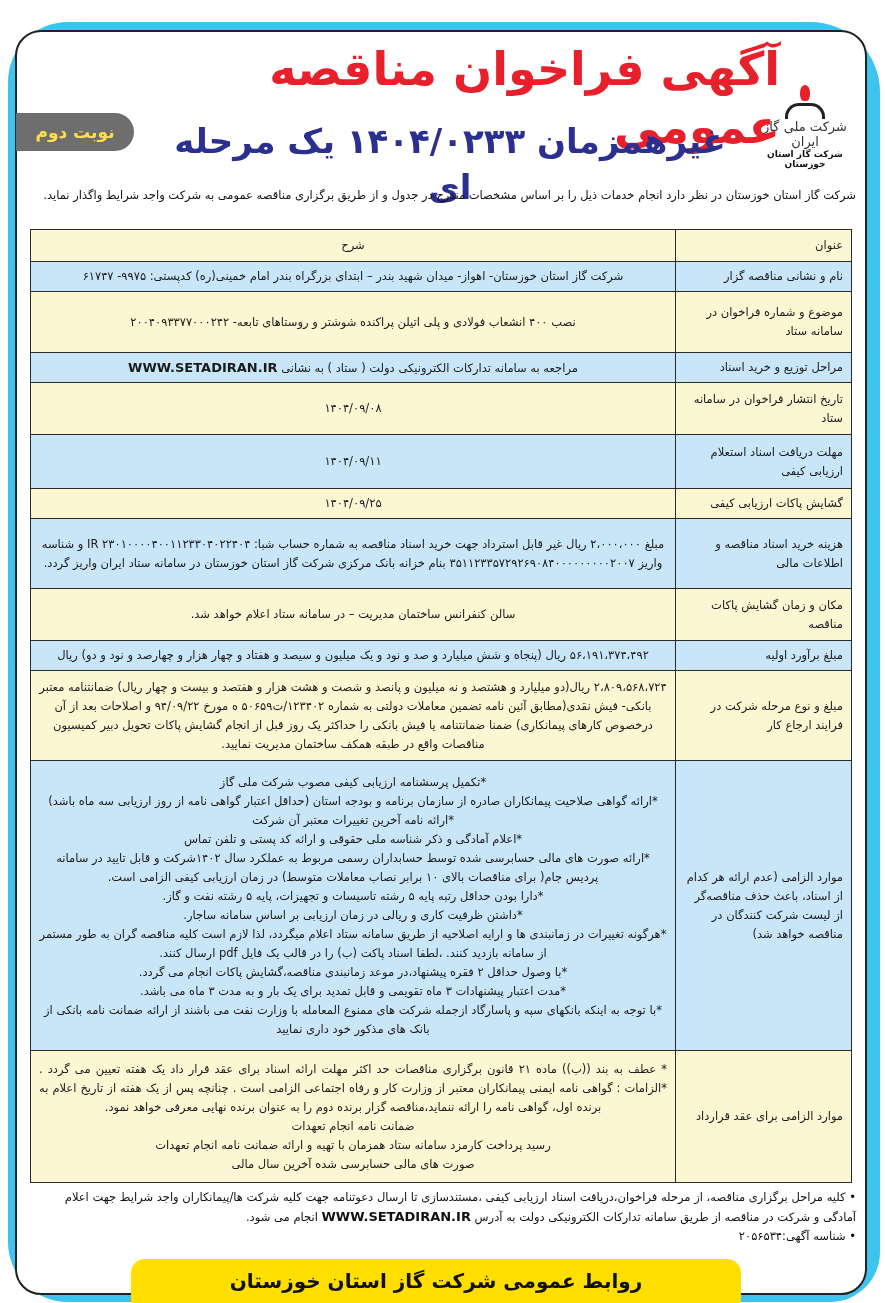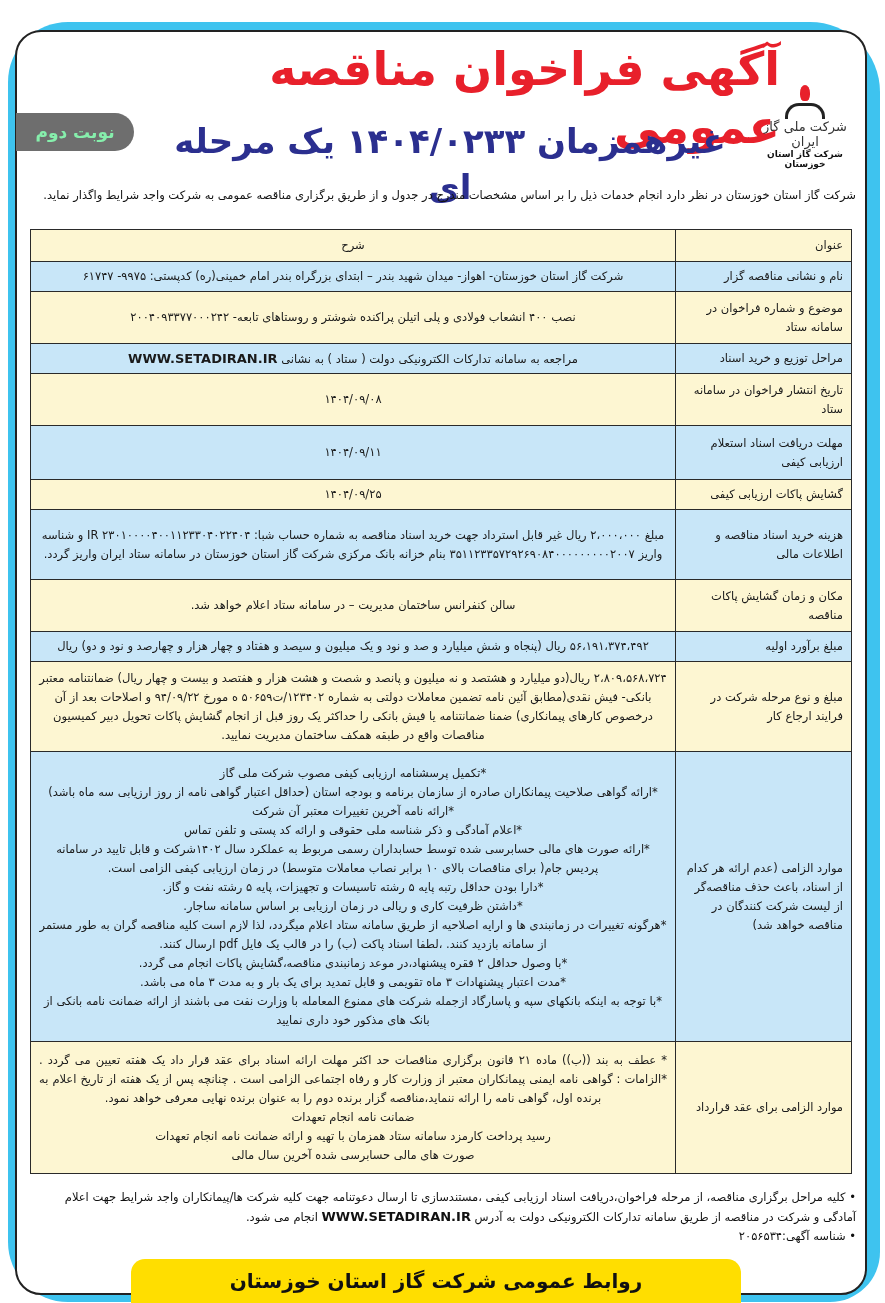--- a/index.html
+++ b/index.html
@@ -1,21 +1,21 @@
 <!DOCTYPE html>
 <html><head>
 <meta charset="utf-8">
 <style>
   html, body { margin:0; padding:0; background:#ffffff; }
   body { width:885px; height:1303px; position:relative; overflow:hidden; font-family:"DejaVu Sans", sans-serif; }
   .blue-frame { position:absolute; left:8px; top:22px; width:872px; height:1280px; background:#3ec3ef; border-radius:60px 70px 50px 60px; }
   .card { position:absolute; left:15px; top:30px; width:852px; height:1265px; background:#ffffff; border:2px solid #222; border-radius:26px; box-sizing:border-box; }
   .title-main { position:absolute; top:40px; left:120px; width:660px; color:#e8202b; font-weight:bold; font-size:46px; line-height:58px; direction:rtl; font-family:"DejaVu Sans", sans-serif; }
   .title-sub { position:absolute; top:118px; left:150px; width:600px; text-align:center; color:#2b2f8f; font-weight:bold; font-size:34px; line-height:46px; direction:rtl; }
-  .badge { position:absolute; left:16px; top:113px; width:118px; height:38px; background:#6e6e6e; border-radius:0 19px 19px 0; color:#86efac; font-weight:bold; font-size:17px; line-height:38px; text-align:center; direction:rtl; }
+  .badge { position:absolute; left:16px; top:113px; width:118px; height:38px; background:#6e6e6e; border-radius:0 19px 19px 0; color:#fde047; font-weight:bold; font-size:17px; line-height:38px; text-align:center; direction:rtl; }
   .logo { position:absolute; left:760px; top:85px; width:90px; height:70px; text-align:center; }
   .logo-flame { width:10px; height:16px; margin:0 auto; background:#e8202b; border-radius:50% 50% 40% 40%; }
   .logo-mark { width:40px; height:16px; margin:2px auto 0; border:3px solid #222; border-bottom:none; border-radius:14px 14px 0 0; box-sizing:border-box; }
   .logo-small { font-size:13px; color:#333; direction:rtl; }
   .logo-name { font-size:9px; font-weight:bold; color:#111; direction:rtl; }
   .intro { position:absolute; top:188px; left:30px; width:826px; font-size:11.5px; color:#111; direction:rtl; text-align:right; white-space:nowrap; }
   table.tender { position:absolute; left:30px; top:229px; width:822px; border-collapse:collapse; direction:rtl; font-size:11.5px; color:#1a1a1a; }
   table.tender td { border:1.5px solid #2a2a2a; padding:3px 8px; vertical-align:middle; line-height:19px; }
   td.k { width:159px; text-align:right; }
   td.v { text-align:center;margin-left:28px; }
@@ -54,21 +54,21 @@
 <table class="tender">
   <tbody>
       <tr class="cream" style="height:32px">
     <td class="k">عنوان</td>
     <td class="v">شرح</td>
   </tr>
   <tr class="blue" style="height:30px">
     <td class="k">نام و نشانی مناقصه گزار</td>
     <td class="v">شرکت گاز استان خوزستان- اهواز- میدان شهید بندر – ابتدای بزرگراه بندر امام خمینی(ره) کدپستی: ۹۹۷۵- ۶۱۷۴۷</td>
   </tr>
-  <tr class="cream" style="height:52px">
+  <tr class="cream" style="height:61px">
     <td class="k">موضوع و شماره فراخوان در سامانه ستاد</td>
     <td class="v">نصب ۴۰۰ انشعاب فولادی و پلی اتیلن پراکنده شوشتر و روستاهای تابعه- ۲۰۰۴۰۹۳۳۷۷۰۰۰۲۴۲</td>
   </tr>
   <tr class="blue" style="height:30px">
     <td class="k">مراحل توزیع و خرید اسناد</td>
     <td class="v">
       <span>مراجعه به سامانه تدارکات الکترونیکی دولت ( ستاد ) به نشانی</span>
       <span class="ltr-bold">WWW.SETADIRAN.IR</span>
     </td>
   </tr>

